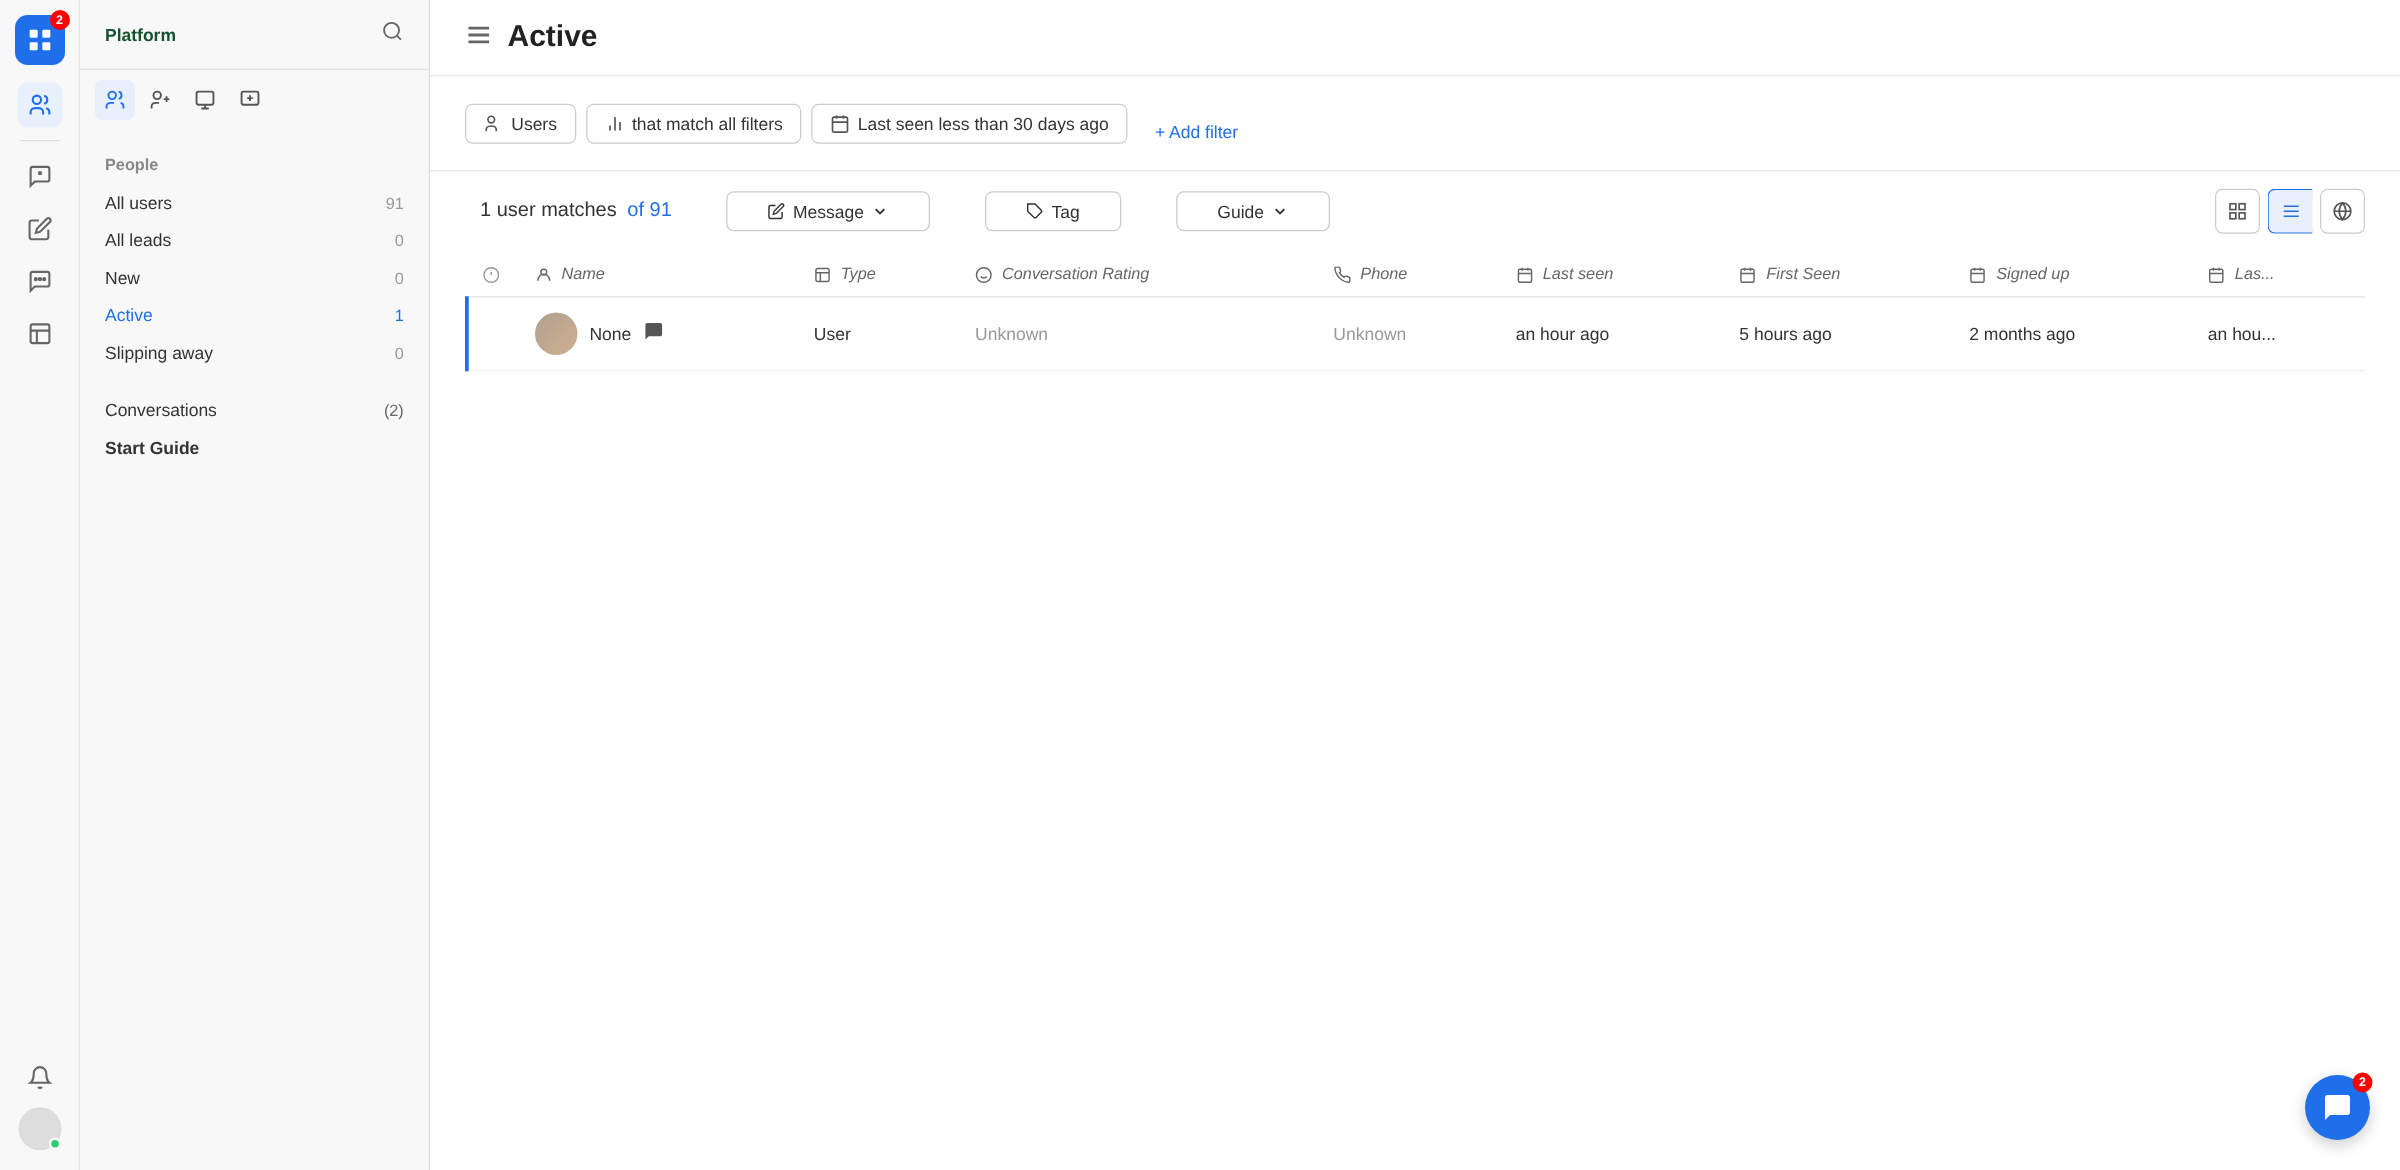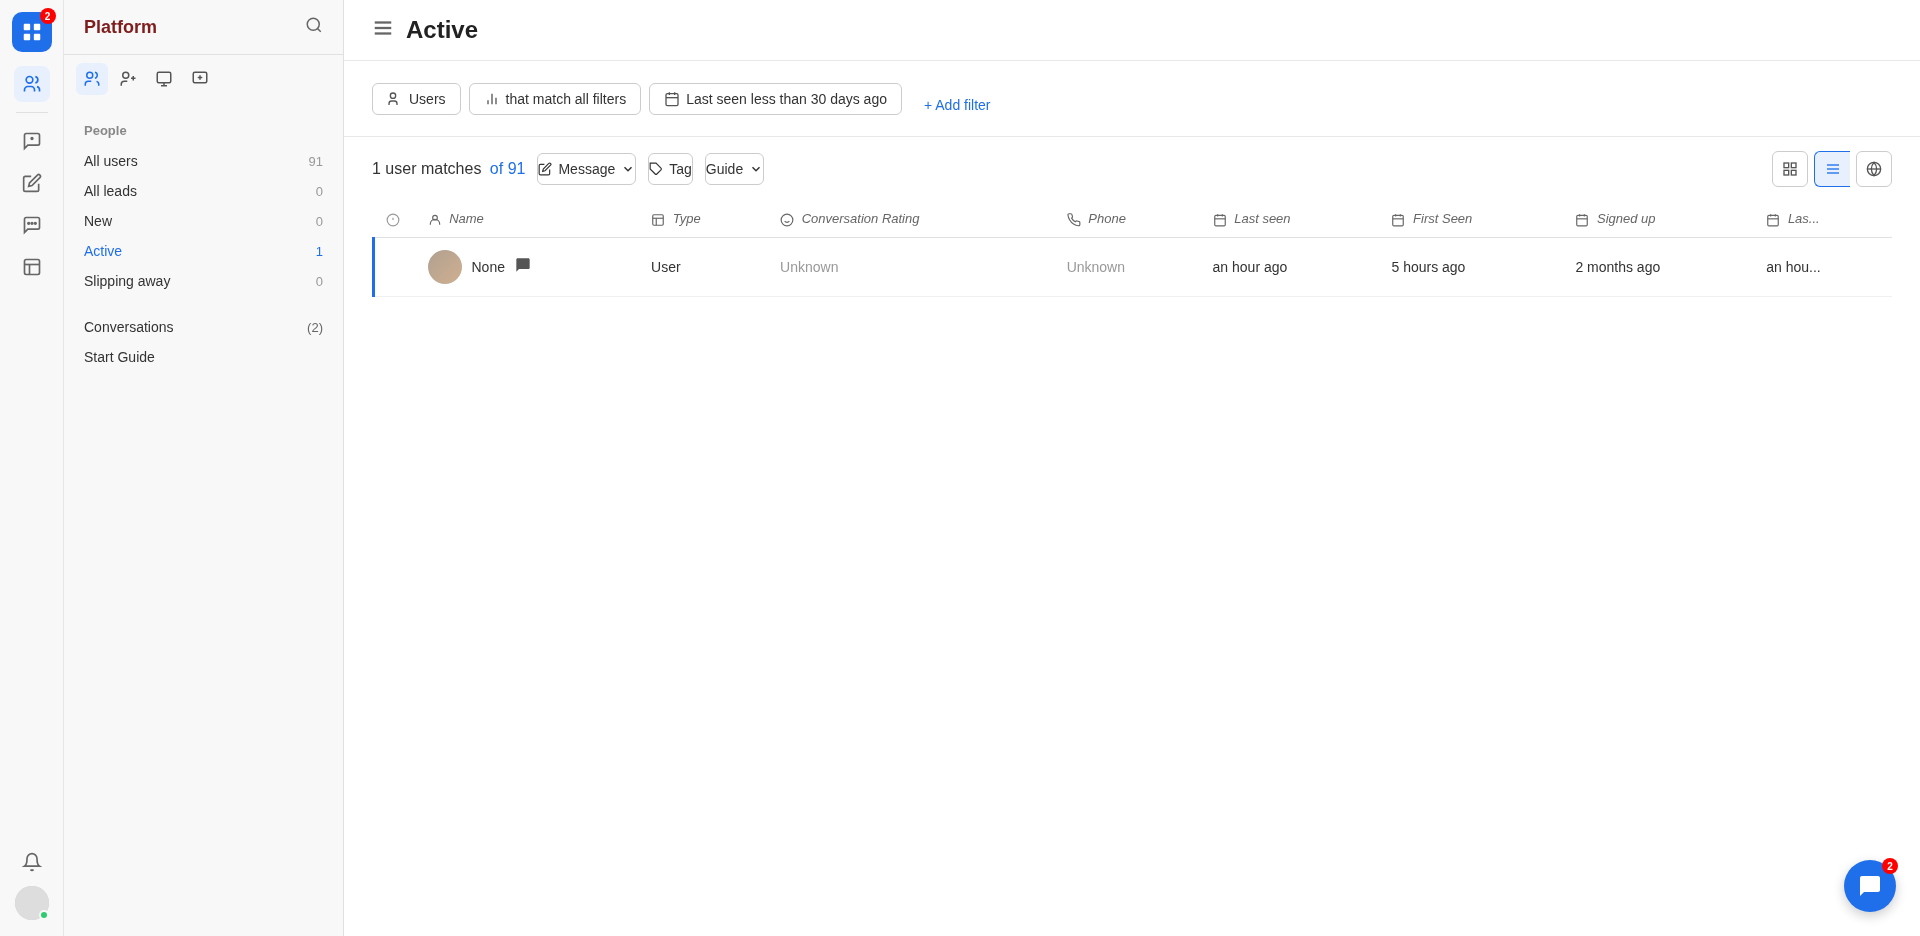--- a/index.html
+++ b/index.html
@@ -61,21 +61,21 @@
       flex-shrink: 0;
       display: flex;
       flex-direction: column;
       padding: 0;
     }
     .sidebar-header {
       display: flex; align-items: center; justify-content: space-between;
       padding: 16px 20px;
       border-bottom: 1px solid #e0e0e0;
     }
-    .sidebar-title { font-size: 18px; font-weight: 600; color: #7f1d1d; }
+    .sidebar-title { font-size: 14px; font-weight: 600; color: #14532d; }
     .sidebar-search-icon { cursor: pointer; color: #666; }
 
     .sidebar-section { padding: 16px 0; }
     .sidebar-section-label {
       font-size: 13px; font-weight: 600; color: #888;
       padding: 4px 20px 8px;
     }
     .sidebar-item {
       display: flex; align-items: center; justify-content: space-between;
       padding: 7px 20px;
@@ -94,20 +94,21 @@
       cursor: pointer;
       font-size: 14px;
       color: #333;
     }
 
     .sidebar-start-guide {
       padding: 7px 20px;
       cursor: pointer;
       font-size: 14px;
       color: #333;
+      font-weight: bold;
     }
 
     
     .sidebar-icon-group { display: flex; gap: 4px; padding: 8px 12px; }
     .sidebar-icon-btn {
       width: 32px; height: 32px;
       border-radius: 6px;
       display: flex; align-items: center; justify-content: center;
       cursor: pointer; color: #555;
       background: transparent;
@@ -160,31 +161,32 @@
       cursor: pointer;
       margin-top: 13px;
     }
 
     
     .toolbar {
       display: flex; align-items: center; justify-content: space-between;
       padding: 14px 28px;
     }
     .toolbar-left { display: flex; align-items: center; gap: 12px; }
-    .match-count { font-size: 16px; color: #333; }
+    .match-count { font-size: 16px; color: #333; margin-left: 12px; }
     .match-count .of { color: #1f6feb; }
     .toolbar-btn {
       display: flex; align-items: center; gap: 6px;
-      padding: 7px 0;
+      padding: 7px 32px;
       border: 1.5px solid #ccc;
       border-radius: 6px;
       font-size: 14px;
       color: #333;
       cursor: pointer;
       background: #fff;
+      margin-left: 32px;
     }
     .toolbar-btn svg { width: 14px; height: 14px; }
 
     .toolbar-right { display: flex; align-items: center; gap: 6px; }
     .view-btn {
       width: 36px; height: 36px;
       border: 1.5px solid #ccc;
       border-radius: 6px;
       display: flex; align-items: center; justify-content: center;
       cursor: pointer;

